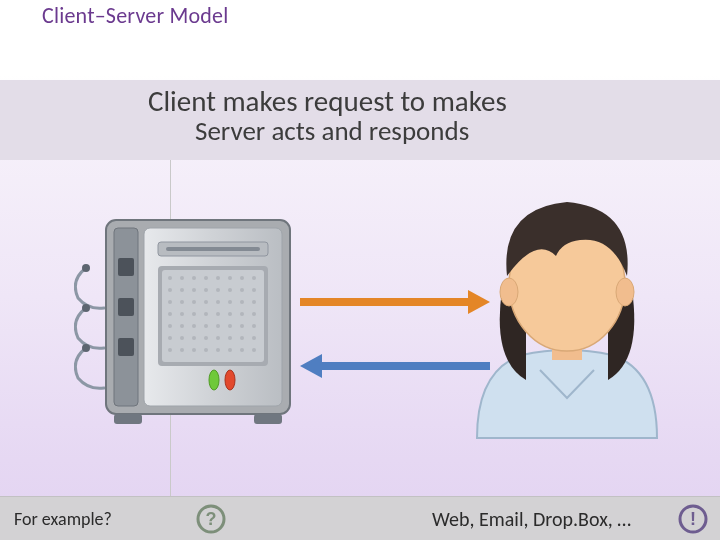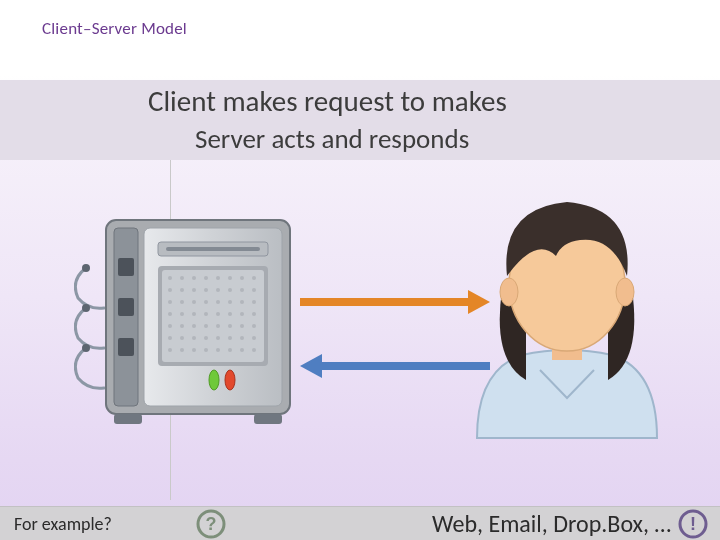--- a/index.html
+++ b/index.html
@@ -3,46 +3,46 @@
 <meta charset="utf-8">
 <style>
   * { box-sizing: border-box; margin: 0; padding: 0; }
   html, body { width: 720px; height: 540px; overflow: hidden; font-family: "Segoe UI", Calibri, Arial, sans-serif; font-weight: 300; }
   .slide {
     position: relative;
     width: 720px; height: 540px;
     background: linear-gradient(180deg, #ffffff 0%, #ffffff 14%, #f6f1fa 25%, #efe6f7 55%, #e6d8f3 85%, #e2d3f2 100%);
   }
   .title {
-    position: absolute; left: 42px; top: 18px;
-    font-size: 17px; color: #6b3a8f; letter-spacing: 0.2px;
+    position: absolute; left: 42px; top: 2px;
+    font-size: 22px; color: #6b3a8f; letter-spacing: 0.2px;
   }
   .band {
     position: absolute; left: 0; right: 0; top: 80px; height: 80px;
     background: #e3dde8;
   }
   .line1 { position: absolute; left: 148px; top: 83px; font-size: 29px; color: #3c3c3c; }
-  .line2 { position: absolute; left: 195px; top: 122px; font-size: 27px; color: #3c3c3c; }
+  .line2 { position: absolute; left: 195px; top: 114px; font-size: 27px; color: #3c3c3c; }
   .vsep {
     position: absolute; top: 160px; left: 170px; width: 0; height: 340px;
     border-left: 1.5px solid #c9c9c9;
   }
   .server-wrap { position: absolute; left: 74px; top: 210px; width: 230px; height: 220px; }
   .client-wrap { position: absolute; left: 462px; top: 180px; width: 210px; height: 260px; }
   .arrow { position: absolute; left: 300px; width: 190px; height: 24px; }
   .arrow.req { top: 290px; }
   .arrow.resp { top: 354px; }
   .footer {
-    position: absolute; left: 0; right: 0; bottom: 0; height: 34px;
+    position: absolute; left: 0; right: 0; bottom: 0; height: 44px;
     background: #d3d2d4; border-top: 1px solid #c2c1c3;
     display: flex; align-items: center;
   }
   .foot-left { position: absolute; left: 14px; font-size: 18px; color: #2b2b2b; }
   .foot-q { position: absolute; left: 196px; top: 50%; transform: translateY(-50%); }
-  .foot-examples { position: absolute; left: 432px; font-size: 24px; color: #2b2b2b; }
+  .foot-examples { position: absolute; left: 432px; font-size: 20px; color: #2b2b2b; }
   .foot-ex { position: absolute; right: 12px; top: 50%; transform: translateY(-50%); }
   svg { display: block; }
 </style>
 </head>
 <body>
 
 <div class="slide">
 
   <div class="title">Client–Server Model</div>
 

